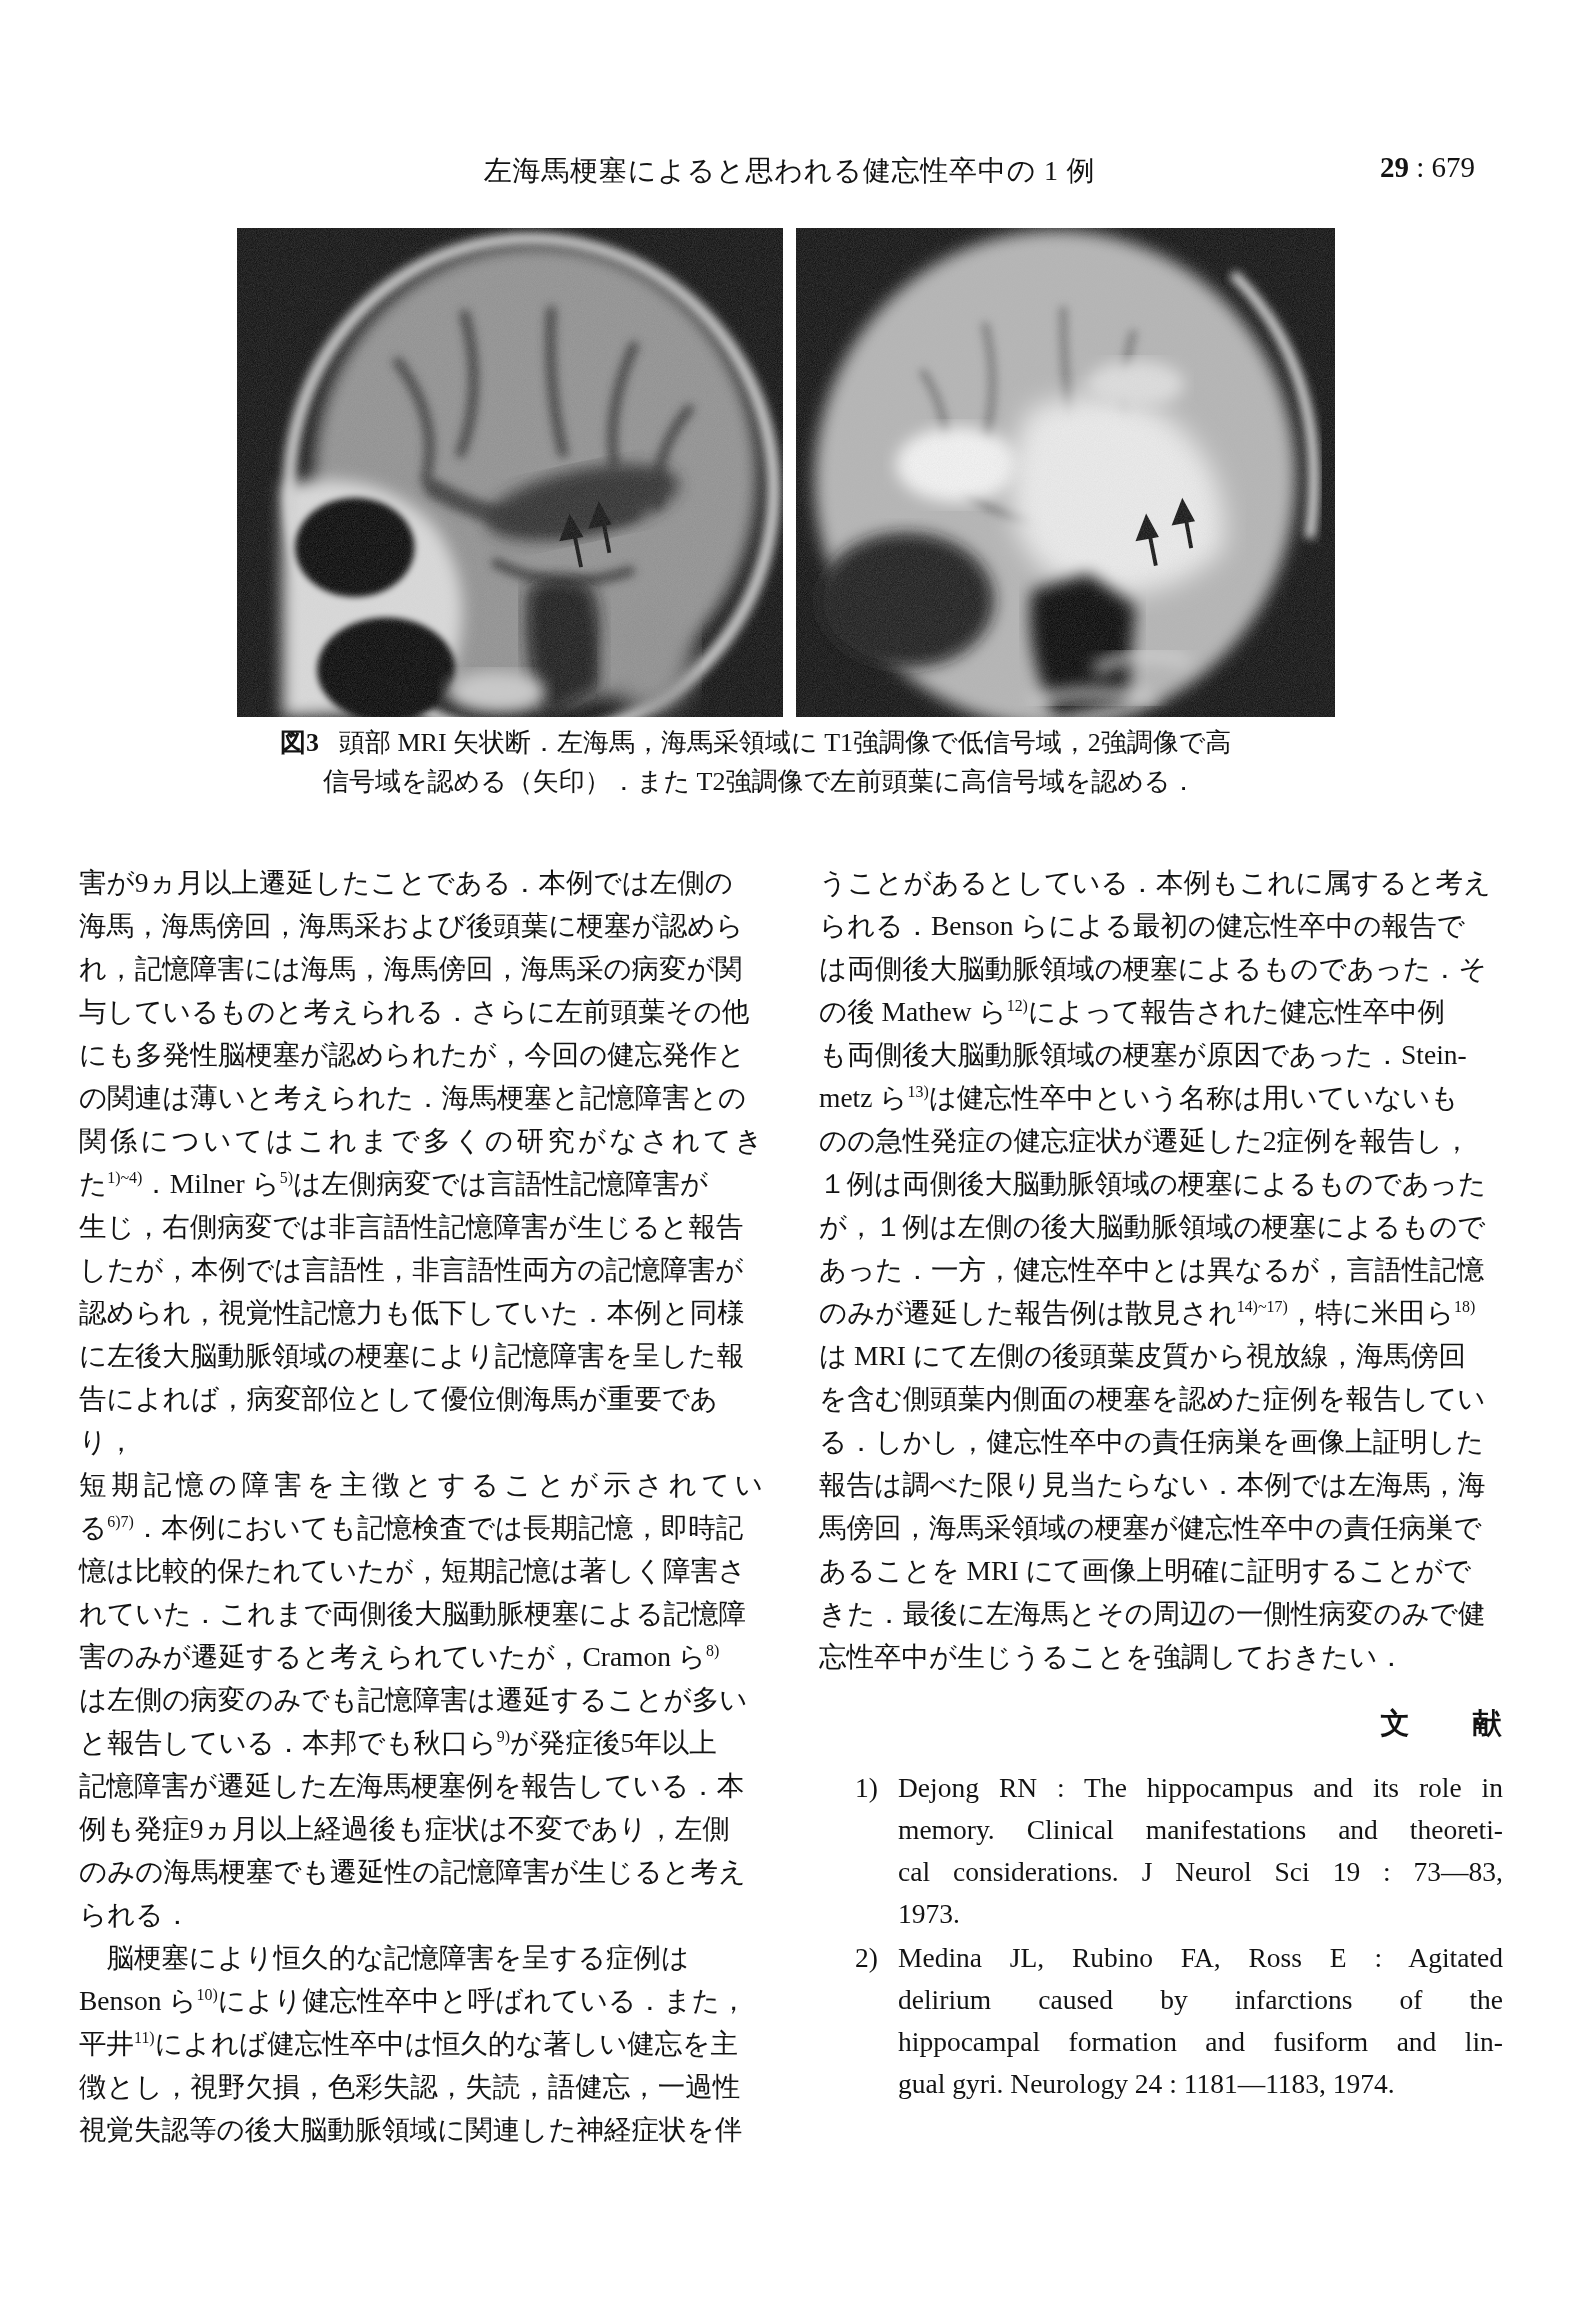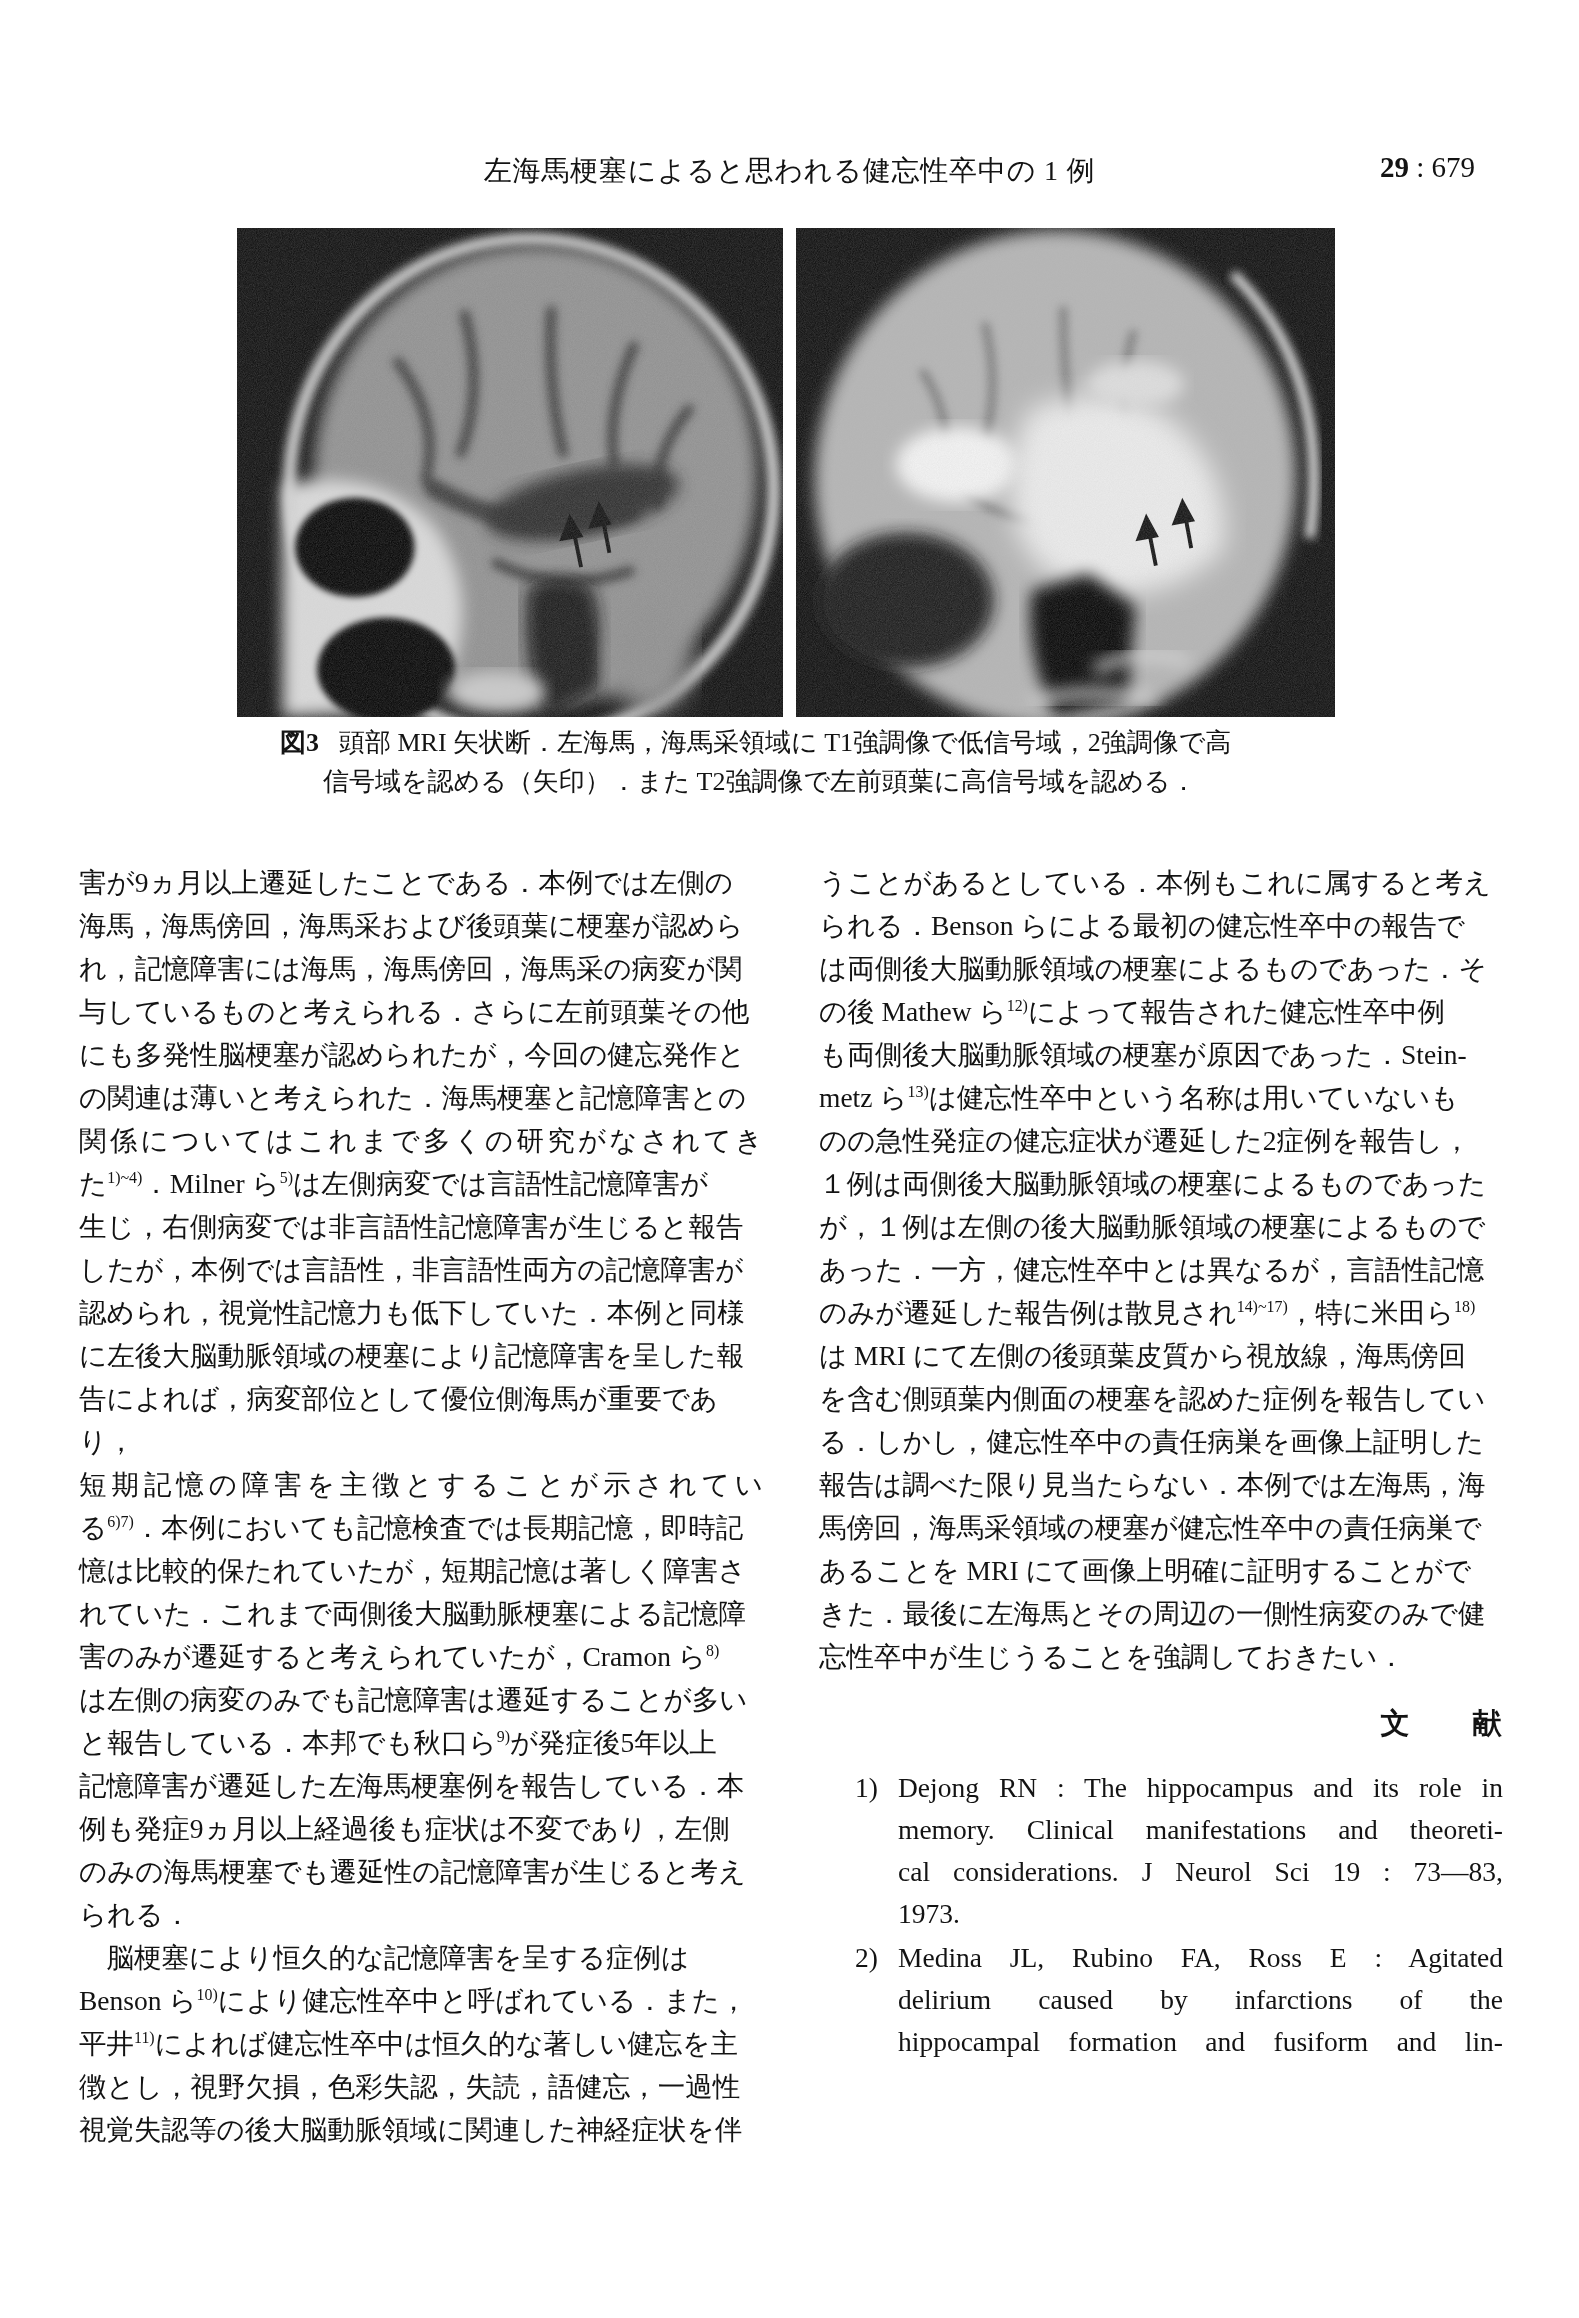--- a/index.html
+++ b/index.html
@@ -205,19 +205,20 @@
             <div class="rline jline">Dejong RN :  The hippocampus and its role in</div>
             <div class="rline jline">memory. Clinical manifestations and theoreti-</div>
             <div class="rline jline">cal considerations. J Neurol Sci 19 : 73—83,</div>
             <div class="rline">1973.</div>
           </div>
           <div class="ref">
             <span class="ref-marker">2)</span>
             <div class="rline jline">Medina JL, Rubino FA, Ross E :  Agitated</div>
             <div class="rline jline">delirium caused by infarctions of the</div>
             <div class="rline jline">hippocampal formation and fusiform and lin-</div>
+            <div class="rline">gual gyri. Neurology 24 : 1181—1183, 1974.</div>
           </div>
         </div>
     </div>
   </div>
 
 </div>
 
 
 </body></html>

